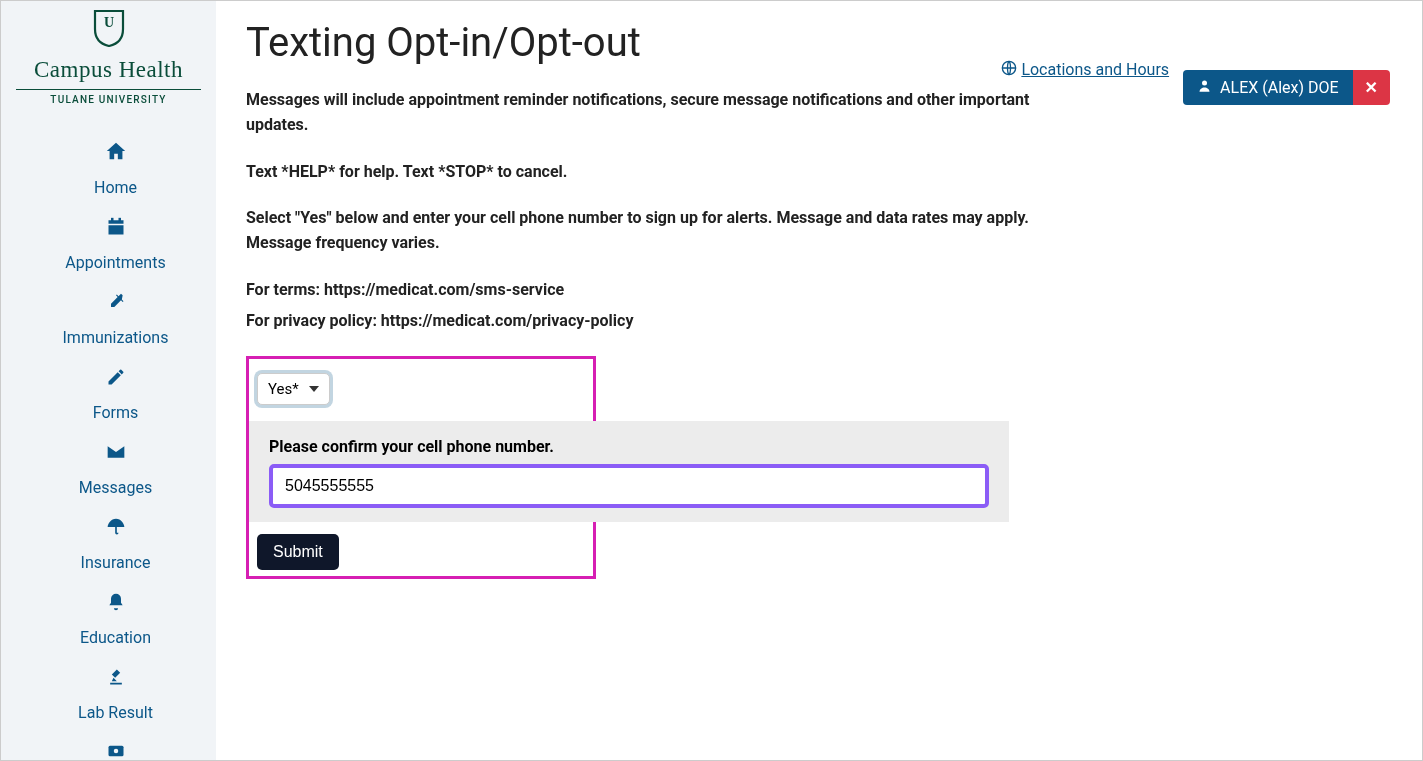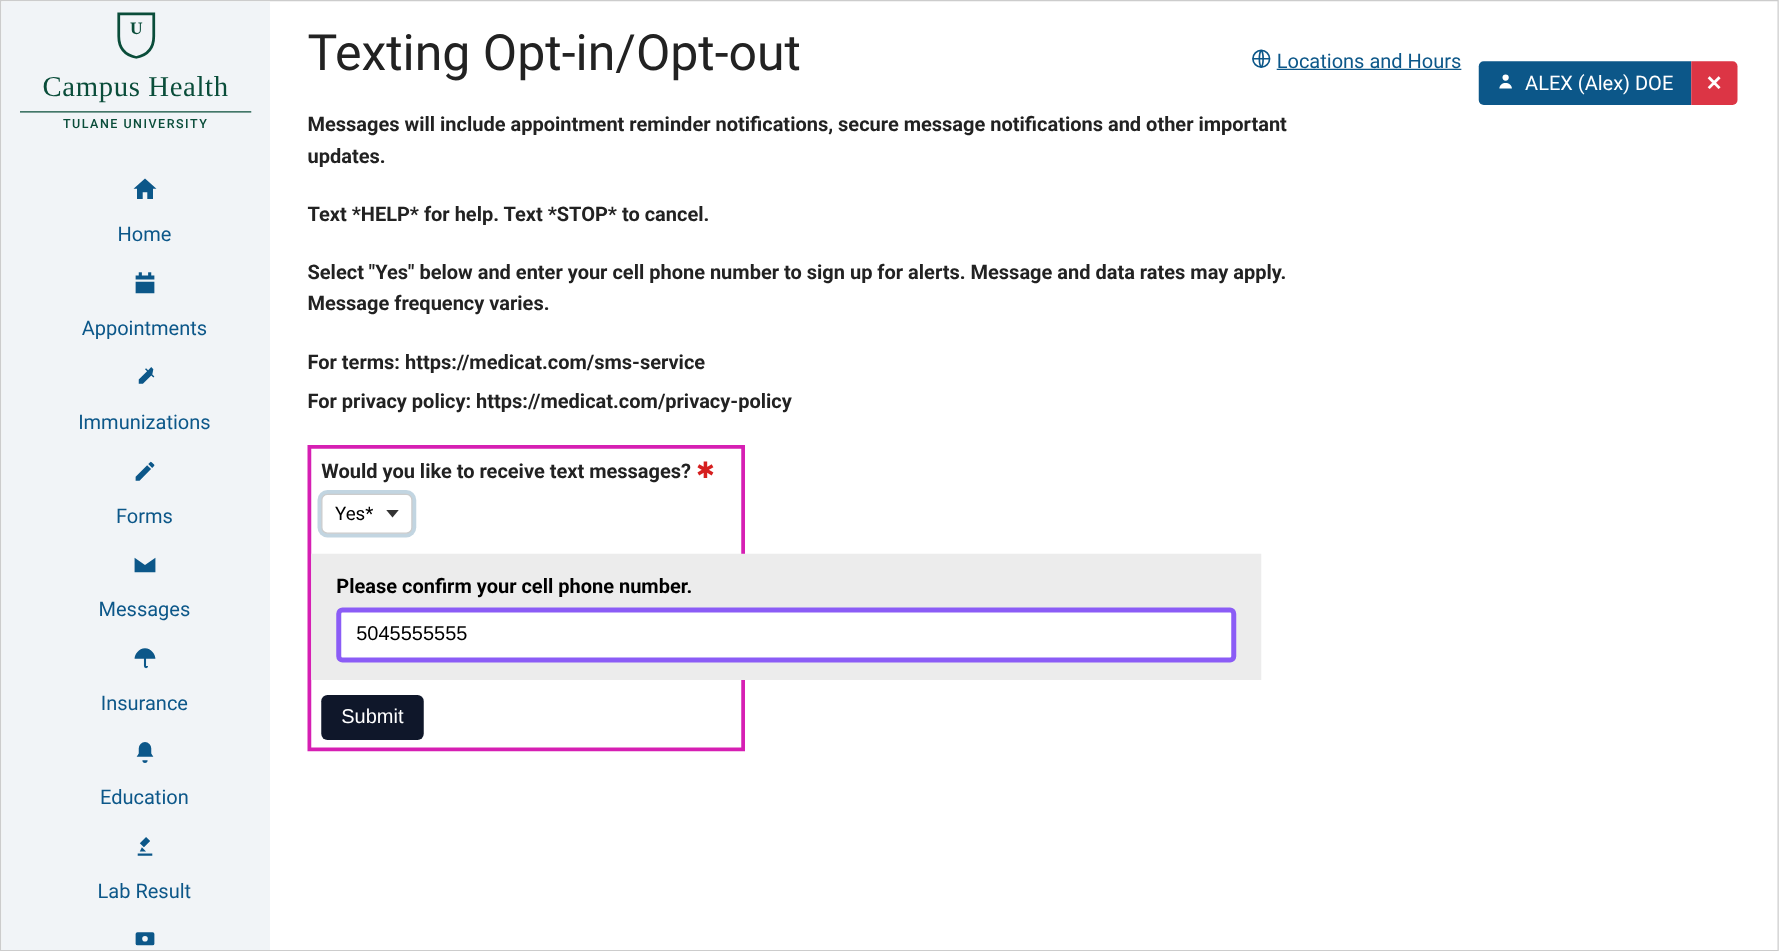--- a/index.html
+++ b/index.html
@@ -66,21 +66,21 @@
       color: #0c5789;
     }
     .nav li .icon svg { fill: #0c5789; }
     .main {
       flex: 1;
       padding: 18px 20px 0 30px;
       position: relative;
     }
     .topbar {
       position: absolute;
-      top: 12px;
+      top: 33px;
       right: 32px;
       display: flex;
       align-items: center;
       gap: 14px;
     }
     .loc-link {
       color: #0c5789;
       text-decoration: underline;
       font-size: 16px;
       display: inline-flex;
@@ -321,24 +321,20 @@
   <div class="content-text">
     <p>Messages will include appointment reminder notifications, secure message notifications and other important updates.</p>
     <p>Text *HELP* for help. Text *STOP* to cancel.</p>
     <p>Select "Yes" below and enter your cell phone number to sign up for alerts. Message and data rates may apply. Message frequency varies.</p>
     <p class="terms">For terms: https://medicat.com/sms-service</p>
     <p>For privacy policy: https://medicat.com/privacy-policy</p>
   </div>
 
   <div class="overlay-container">
     <div class="highlight-box">
-      <div>
-        <span class="question-label">Would you like to receive text messages?</span>
-        <span class="req"> ✱</span>
-      </div>
       <div class="select-wrap">
         <span>Yes*</span>
         <span class="chevron"></span>
       </div>
 
       <div class="phone-section">
         <label class="phone-section-inner-label">Please confirm your cell phone number.</label>
         <input class="phone-input" type="text" value="5045555555" style="">
       </div>
 

